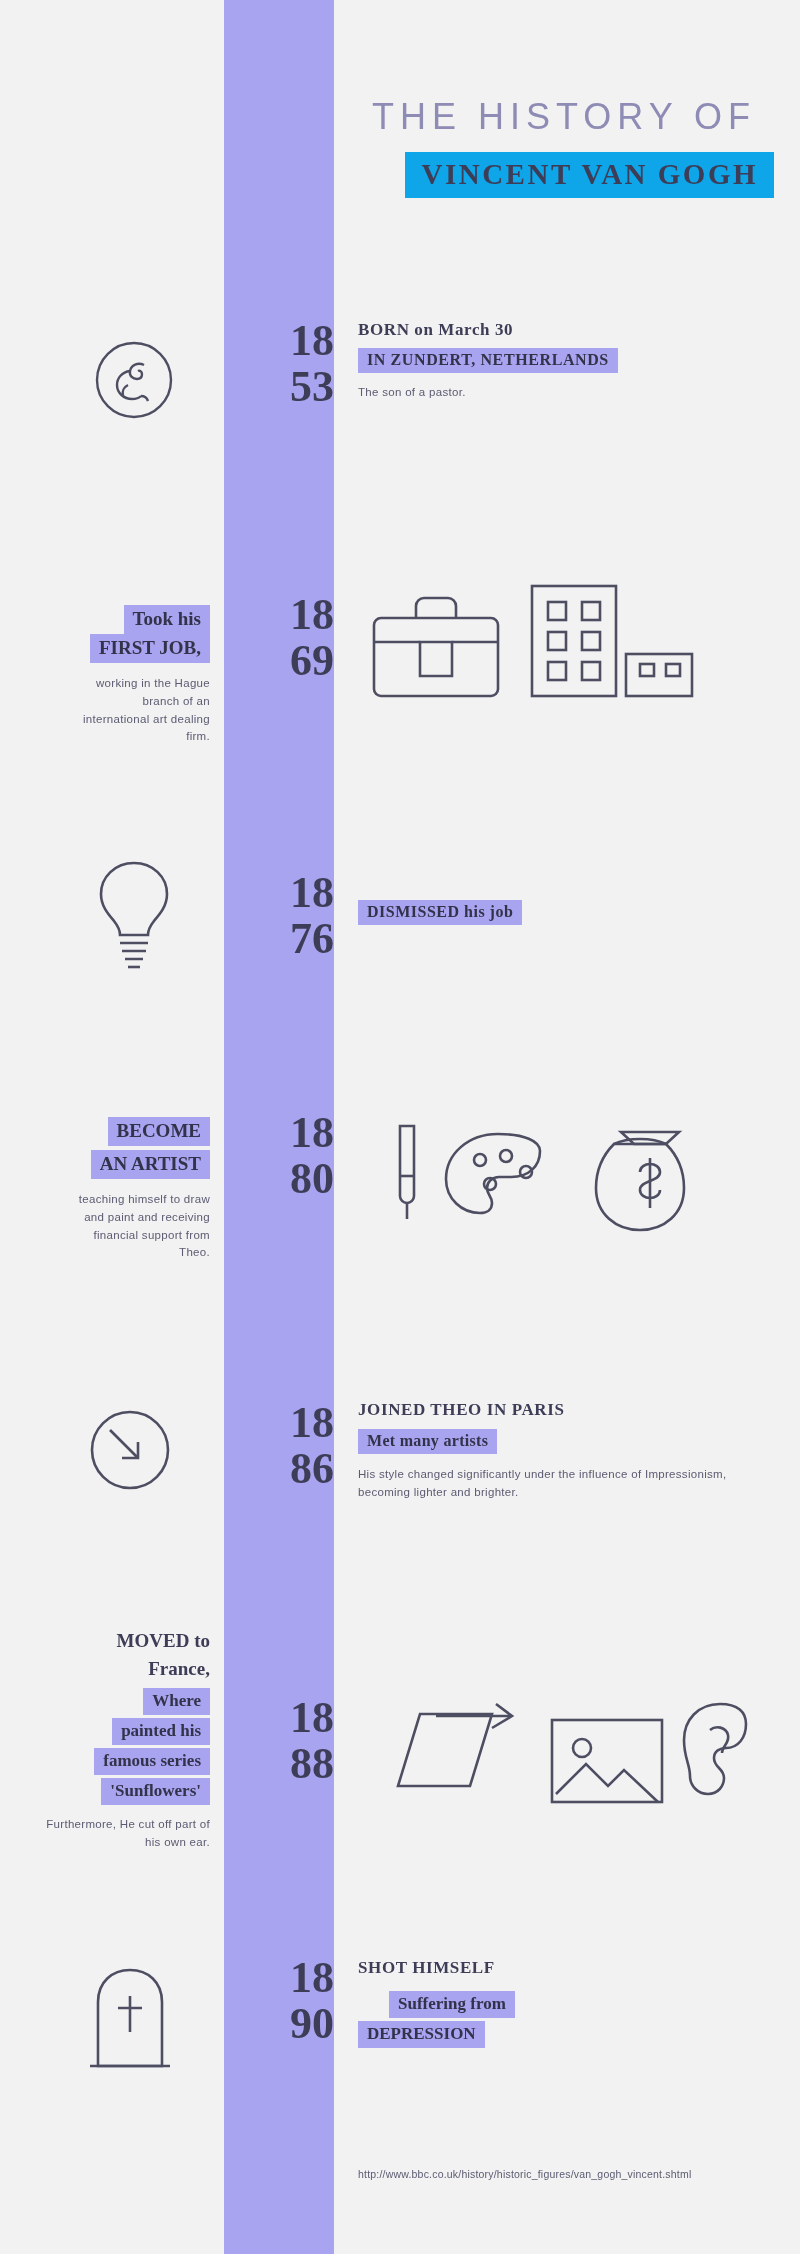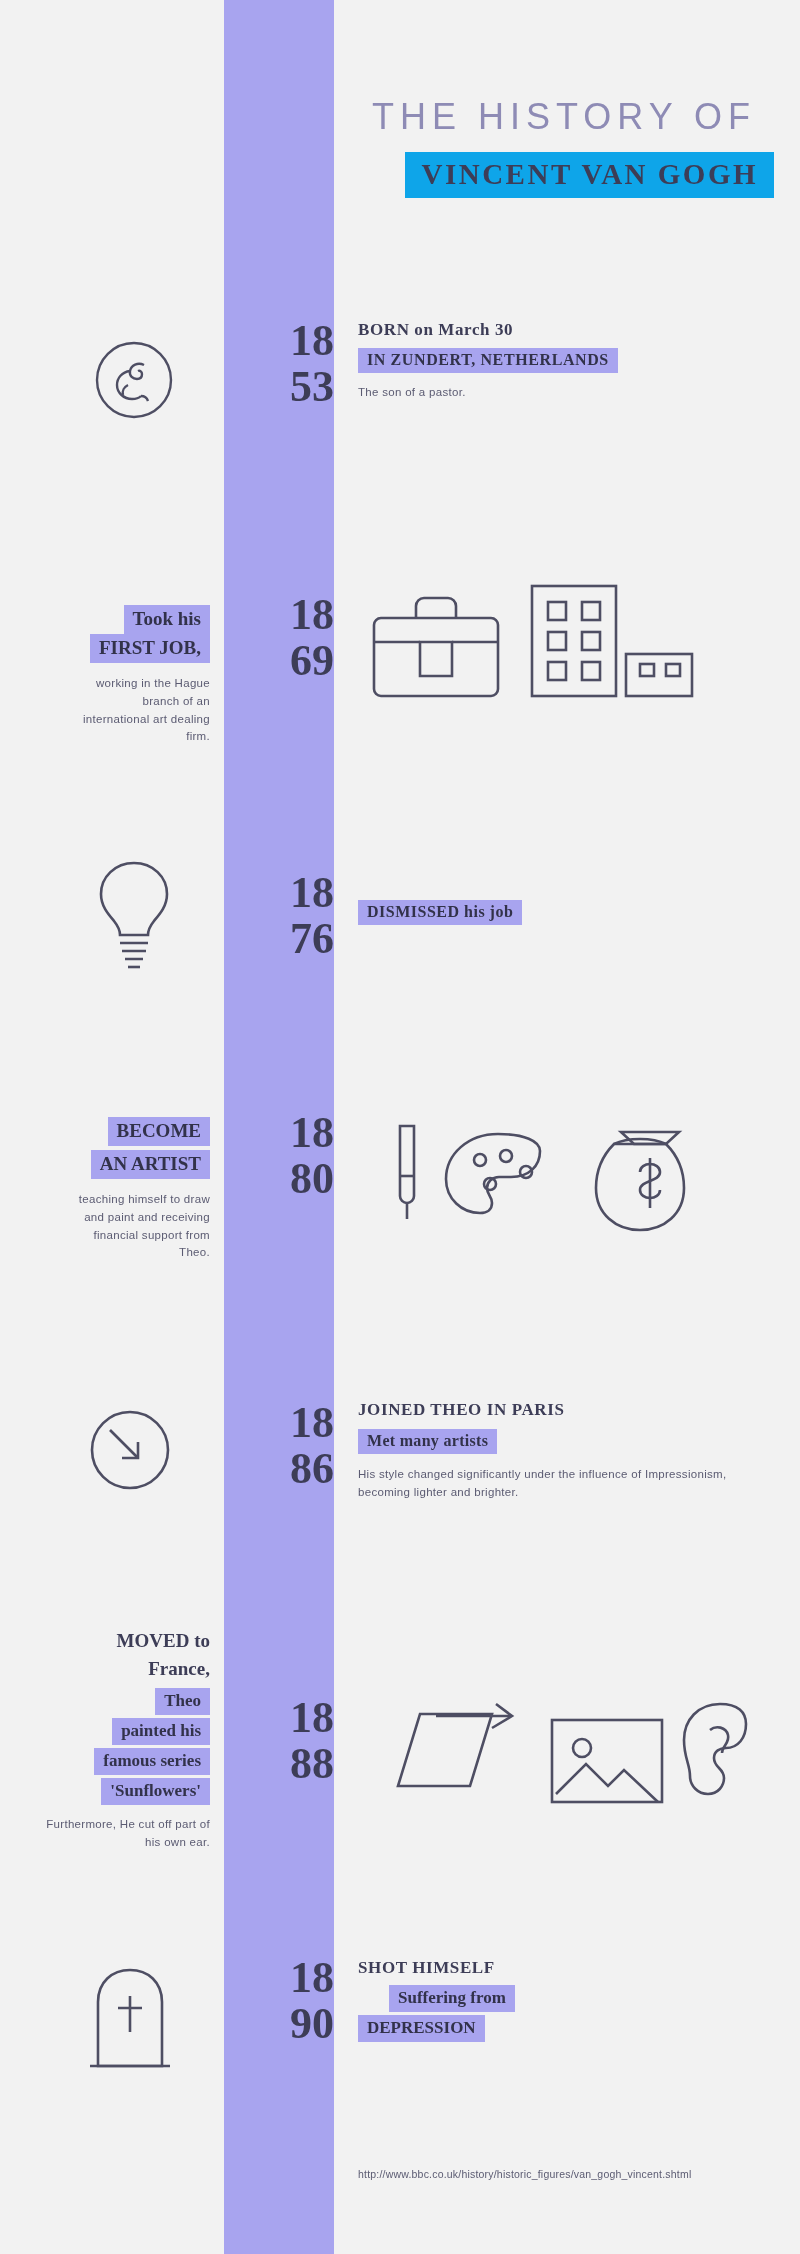--- a/index.html
+++ b/index.html
@@ -250,21 +250,21 @@
   </div>
   <div class="right-block" style="top:1400px;">
     <div class="plain-serif" style="font-size:17px;letter-spacing:.6px;">JOINED THEO IN PARIS</div>
     <div style="margin-top:9px;"><span class="hl" style="font-size:16px;letter-spacing:.3px;">Met many artists</span></div>
     <div class="body-text" style="margin-top:12px;width:370px;">His style changed significantly under the influence of Impressionism, becoming lighter and brighter.</div>
   </div>
 
   <div class="left-block" style="top:1630px;">
     <div class="plain-serif" style="font-size:19px;">MOVED to</div>
     <div class="plain-serif" style="font-size:19px;margin-top:6px;">France,</div>
-    <div style="margin-top:8px;"><span class="hl" style="font-size:17px;">Theo</span></div>
+    <div style="margin-top:8px;"><span class="hl" style="font-size:17px;">Where</span></div>
     <div style="margin-top:3px;"><span class="hl" style="font-size:17px;">painted his</span></div>
     <div style="margin-top:3px;"><span class="hl" style="font-size:17px;margin-left:40px;">famous series</span></div>
     <div style="margin-top:3px;"><span class="hl" style="font-size:17px;">'Sunflowers'</span></div>
     <div class="body-text" style="margin-top:11px;padding-left:30px;">Furthermore, He cut off part of his own ear.</div>
   </div>
   <div class="year" style="top:1695px;">
     <span class="y1">18</span>
     <span class="y2">88</span>
   </div>
   <div class="icon" style="left:376px;top:1690px;">
@@ -289,19 +289,19 @@
       <path d="M10 104h80"></path>
       <path d="M50 34v36M38 46h24"></path>
     </svg>
   </div>
   <div class="year" style="top:1955px;">
     <span class="y1">18</span>
     <span class="y2">90</span>
   </div>
   <div class="right-block" style="top:1958px;">
     <div class="plain-serif" style="font-size:17px;letter-spacing:.6px;">SHOT HIMSELF</div>
-    <div style="margin-top:7px;padding-left:31px;"><span class="hl" style="font-size:17px;">Suffering from</span></div>
+    <div style="margin-top:13px;padding-left:31px;"><span class="hl" style="font-size:17px;">Suffering from</span></div>
     <div style="margin-top:3px;"><span class="hl" style="font-size:17px;">DEPRESSION</span></div>
   </div>
 
   <div class="source">http://www.bbc.co.uk/history/historic_figures/van_gogh_vincent.shtml</div>
 
 </div>
 
 </body></html>

